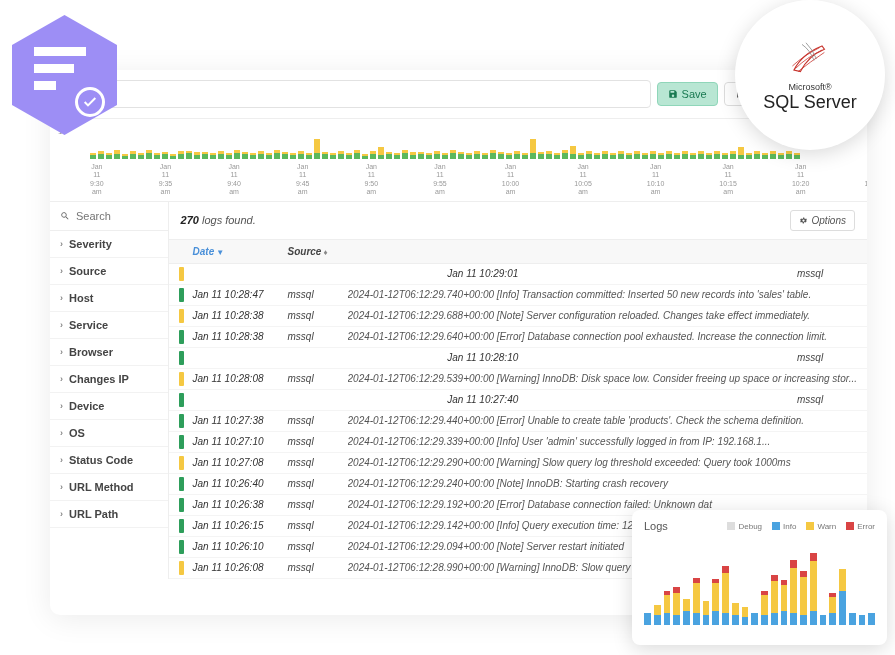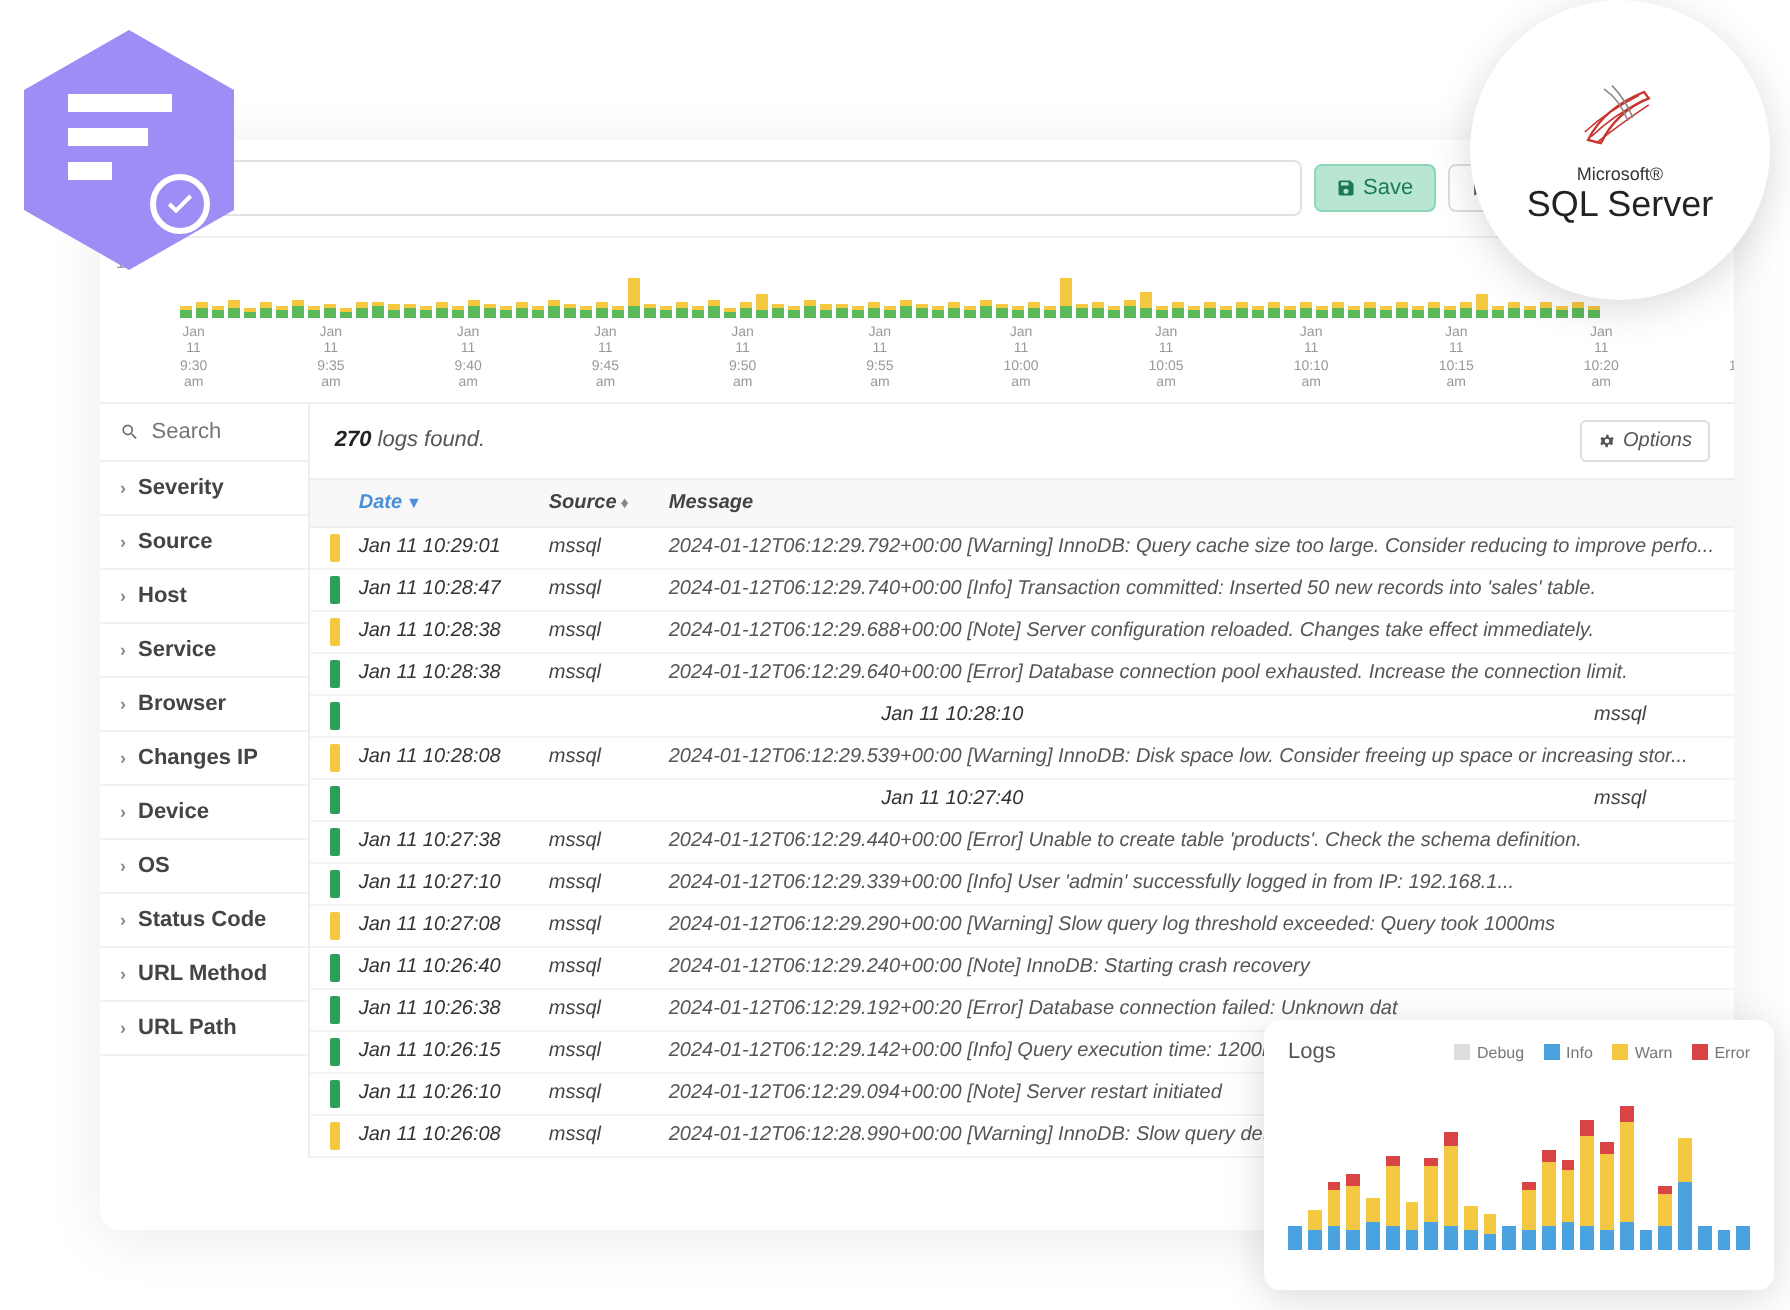--- a/index.html
+++ b/index.html
@@ -590,28 +590,26 @@
           <svg width="9" height="9" viewBox="0 0 24 24" fill="currentColor">
               <path d="M19.4 13l.6-1-.6-1 1.5-2.6-1.9-1.9L16.4 8l-1-.6-1-.6-.5-3h-2.8l-.5 3-1 .6-1 .6-2.6-1.5L3.1 8.4 4.6 11l-.6 1 .6 1-1.5 2.6 1.9 1.9L7.6 16l1 .6 1 .6.5 3h2.8l.5-3 1-.6 1-.6 2.6 1.5 1.9-1.9L19.4 13zM12 15a3 3 0 110-6 3 3 0 010 6z"></path>
             </svg>
           <span>Options</span>
         </div>
       </div>
       <div class="log-thead">
         <div class="col-ind"></div>
         <div class="col-date" style="color:#4a90d9"><span>Date</span><span class="sort-caret">▼</span></div>
         <div class="col-source"><span>Source</span><span class="sort-caret-gray">♦</span></div>
-        <div class="col-msg"><span>Message</span></div>
       </div>
       <div id="log-rows">
           <div class="log-row">
             <div class="ind warn"></div>
     <div class="col-date">Jan 11 10:29:01</div>
     <div class="col-source">mssql</div>
-    <div class="col-msg">2024-01-12T06:12:29.792+00:00 [Warning] InnoDB: Query cache size too large. Consider reducing to improve perfo...</div>
           </div>
           <div class="log-row">
             <div class="ind info"></div>
     <div class="col-date">Jan 11 10:28:47</div>
     <div class="col-source">mssql</div>
     <div class="col-msg">2024-01-12T06:12:29.740+00:00 [Info] Transaction committed: Inserted 50 new records into 'sales' table.</div>
           </div>
           <div class="log-row">
             <div class="ind warn"></div>
     <div class="col-date">Jan 11 10:28:38</div>

